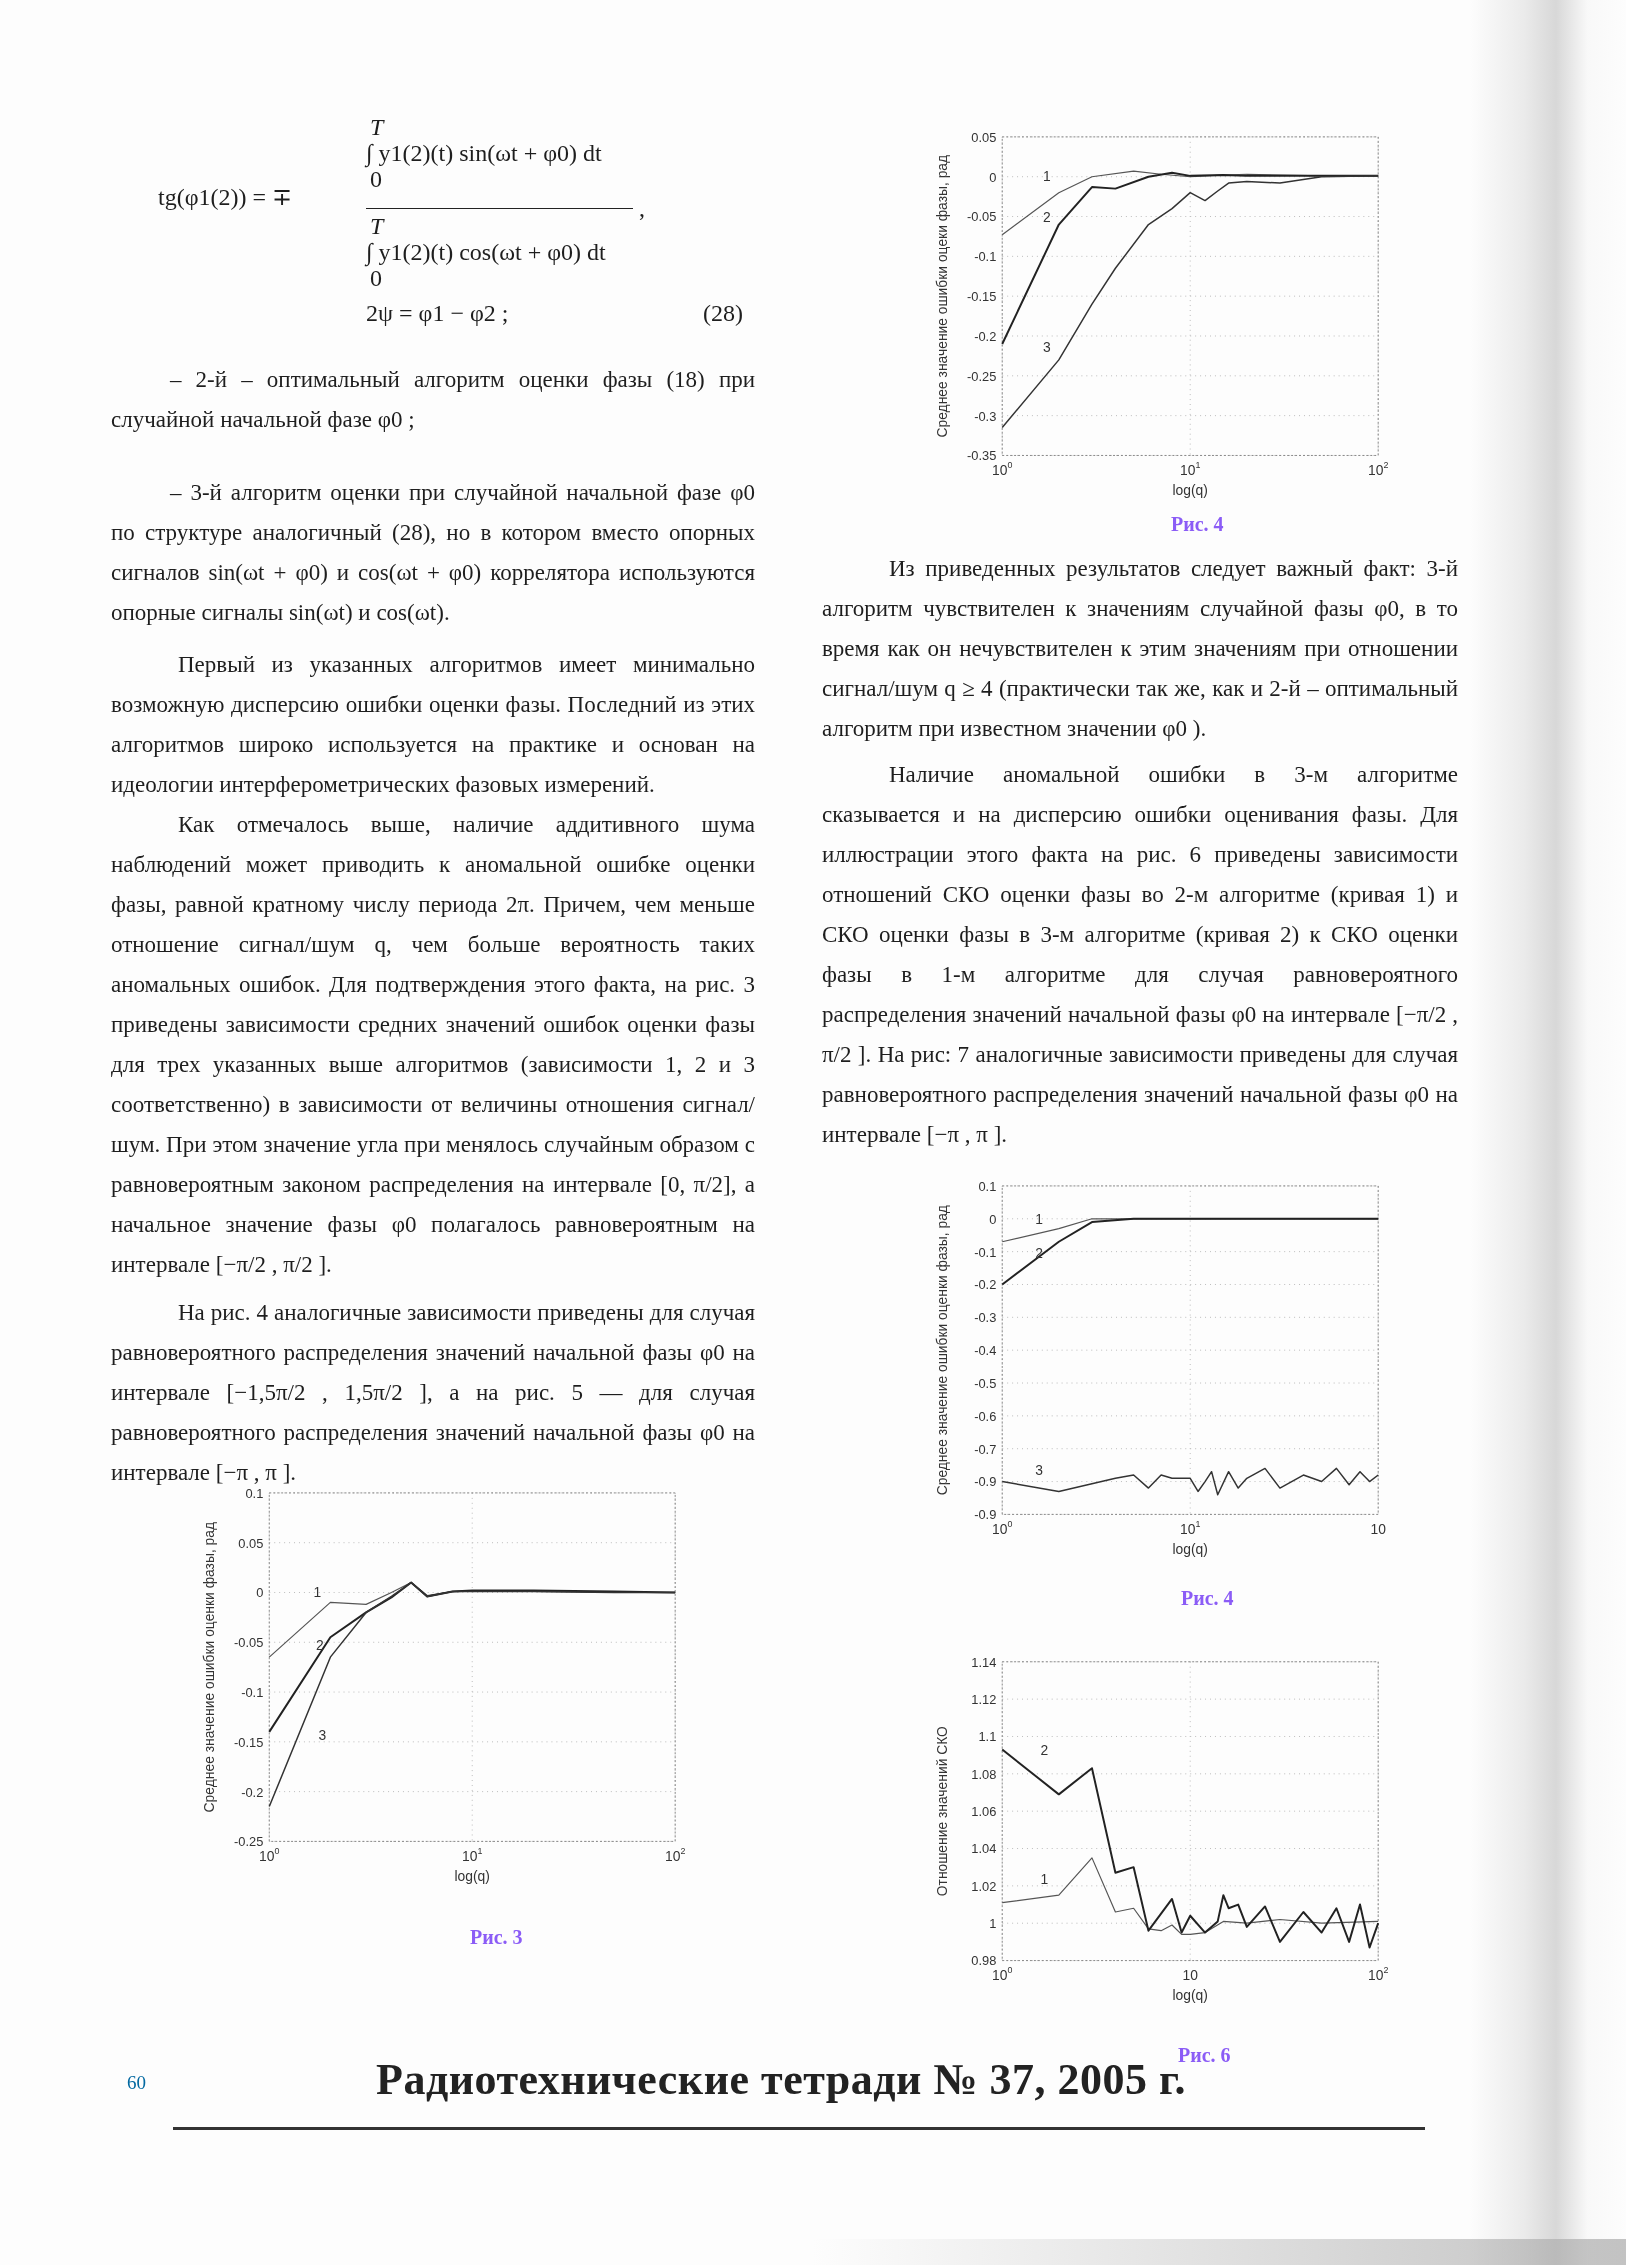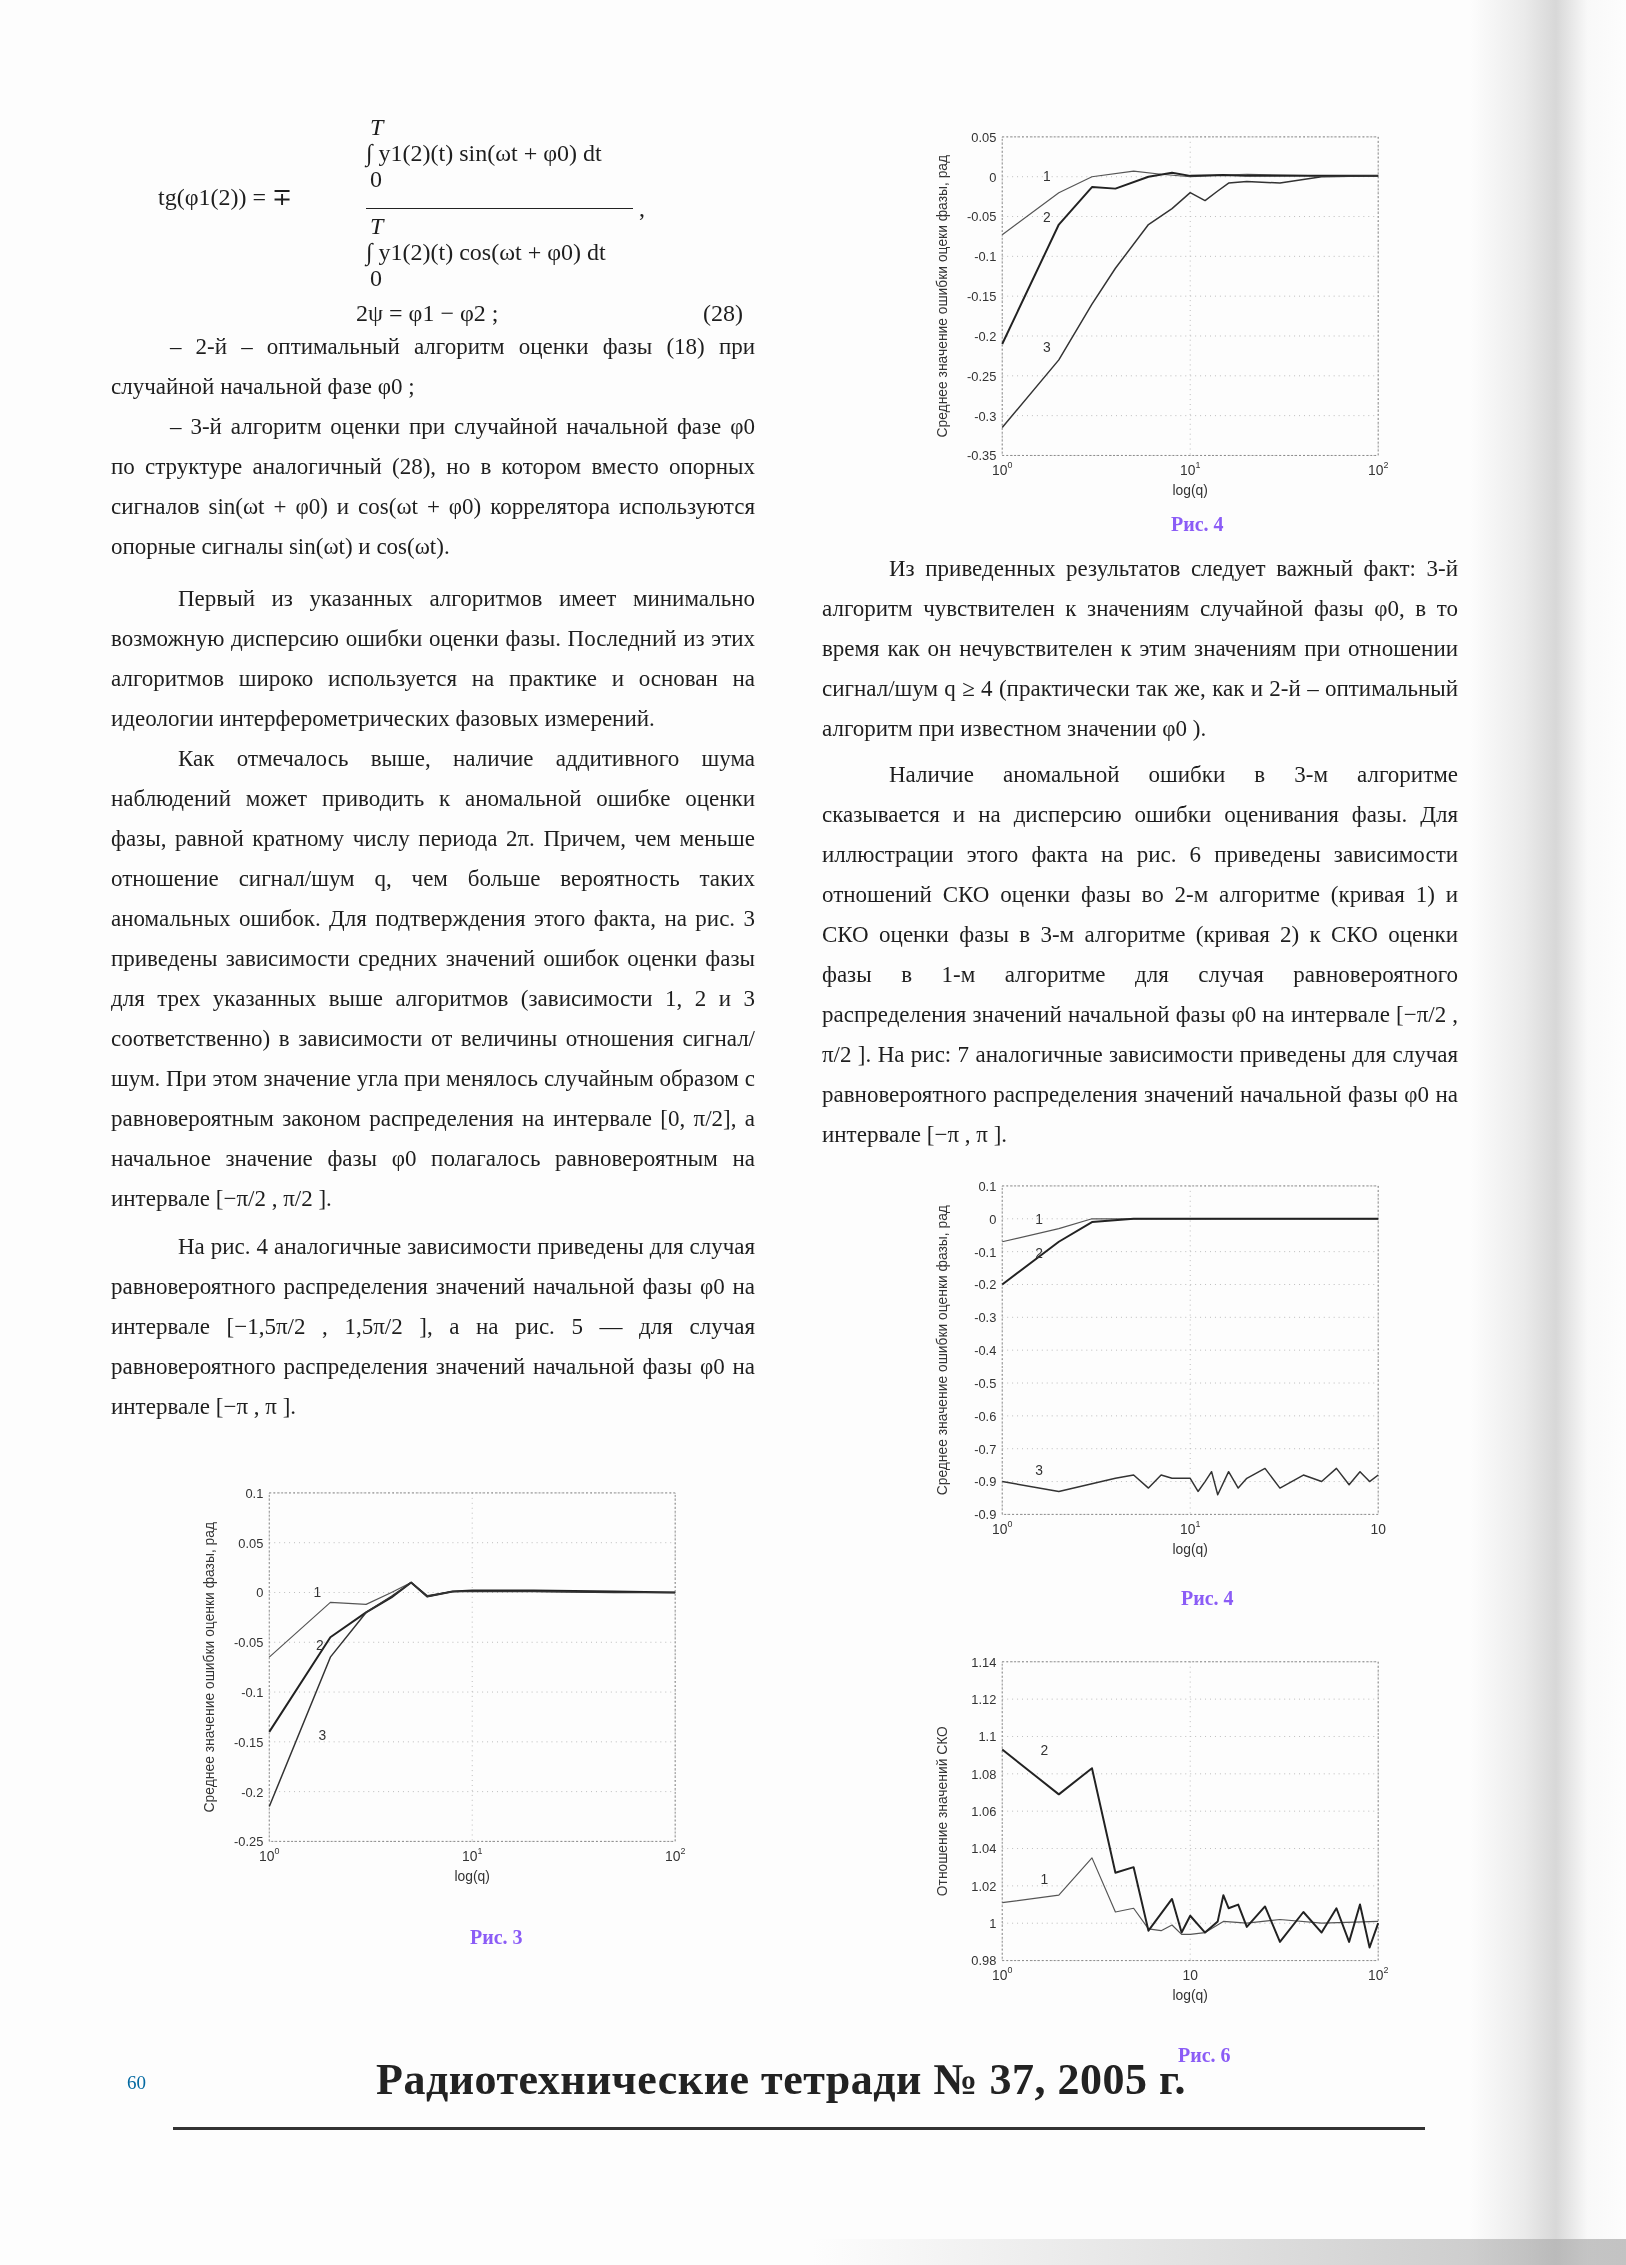--- a/index.html
+++ b/index.html
@@ -19,28 +19,28 @@
     background: linear-gradient(to right, rgba(255,255,255,0) 0%, rgba(170,170,170,0.7) 100%);
     pointer-events: none;
   }
   .col { position: absolute; }
   .col-left  { left: 111px; top: 178px; width: 644px; }
   .col-right { left: 822px; top: 549px; width: 636px; }
   p.para {
     margin: 0; font-size: 23px; line-height: 40px; text-align: justify;
   }
   p.para.indent { text-indent: 67px; }
-  p.para.dash   { text-indent: 59px; }
+  p.para.dash   { text-indent: 59px; margin-top: 33px; }
   .formula { position: absolute; left: 158px; top: 114px; width: 604px; height: 218px; font-size: 24px; }
   .formula .lhs { position: absolute; left: 0; top: 69px; font-family: Liberation Serif, serif; }
   .formula .num { position: absolute; left: 208px; top: 0; line-height: 26px; }
   .formula .bar { position: absolute; left: 208px; top: 94px; width: 267px; border-top: 1.5px solid #222; }
   .formula .comma { position: absolute; left: 481px; top: 81px; }
   .formula .den { position: absolute; left: 208px; top: 99px; line-height: 26px; }
-  .formula .psi { position: absolute; left: 198px; top: 186px; }
+  .formula .psi { position: absolute; left: 208px; top: 186px; }
   .formula .eqnum { position: absolute; left: 545px; top: 186px; }
   .fig { position: absolute; }
   .fig svg text { font-family: "Liberation Sans", "DejaVu Sans", sans-serif; fill: #333; }
   .caption {
     position: absolute; font-size: 20px; font-weight: bold;
     font-family: "Liberation Serif", serif; color: #8b5cf6;
   }
   .footer-title {
     position: absolute; left: 376px; top: 2054px;
     font-size: 44px; font-weight: bold; letter-spacing: 0.5px;

